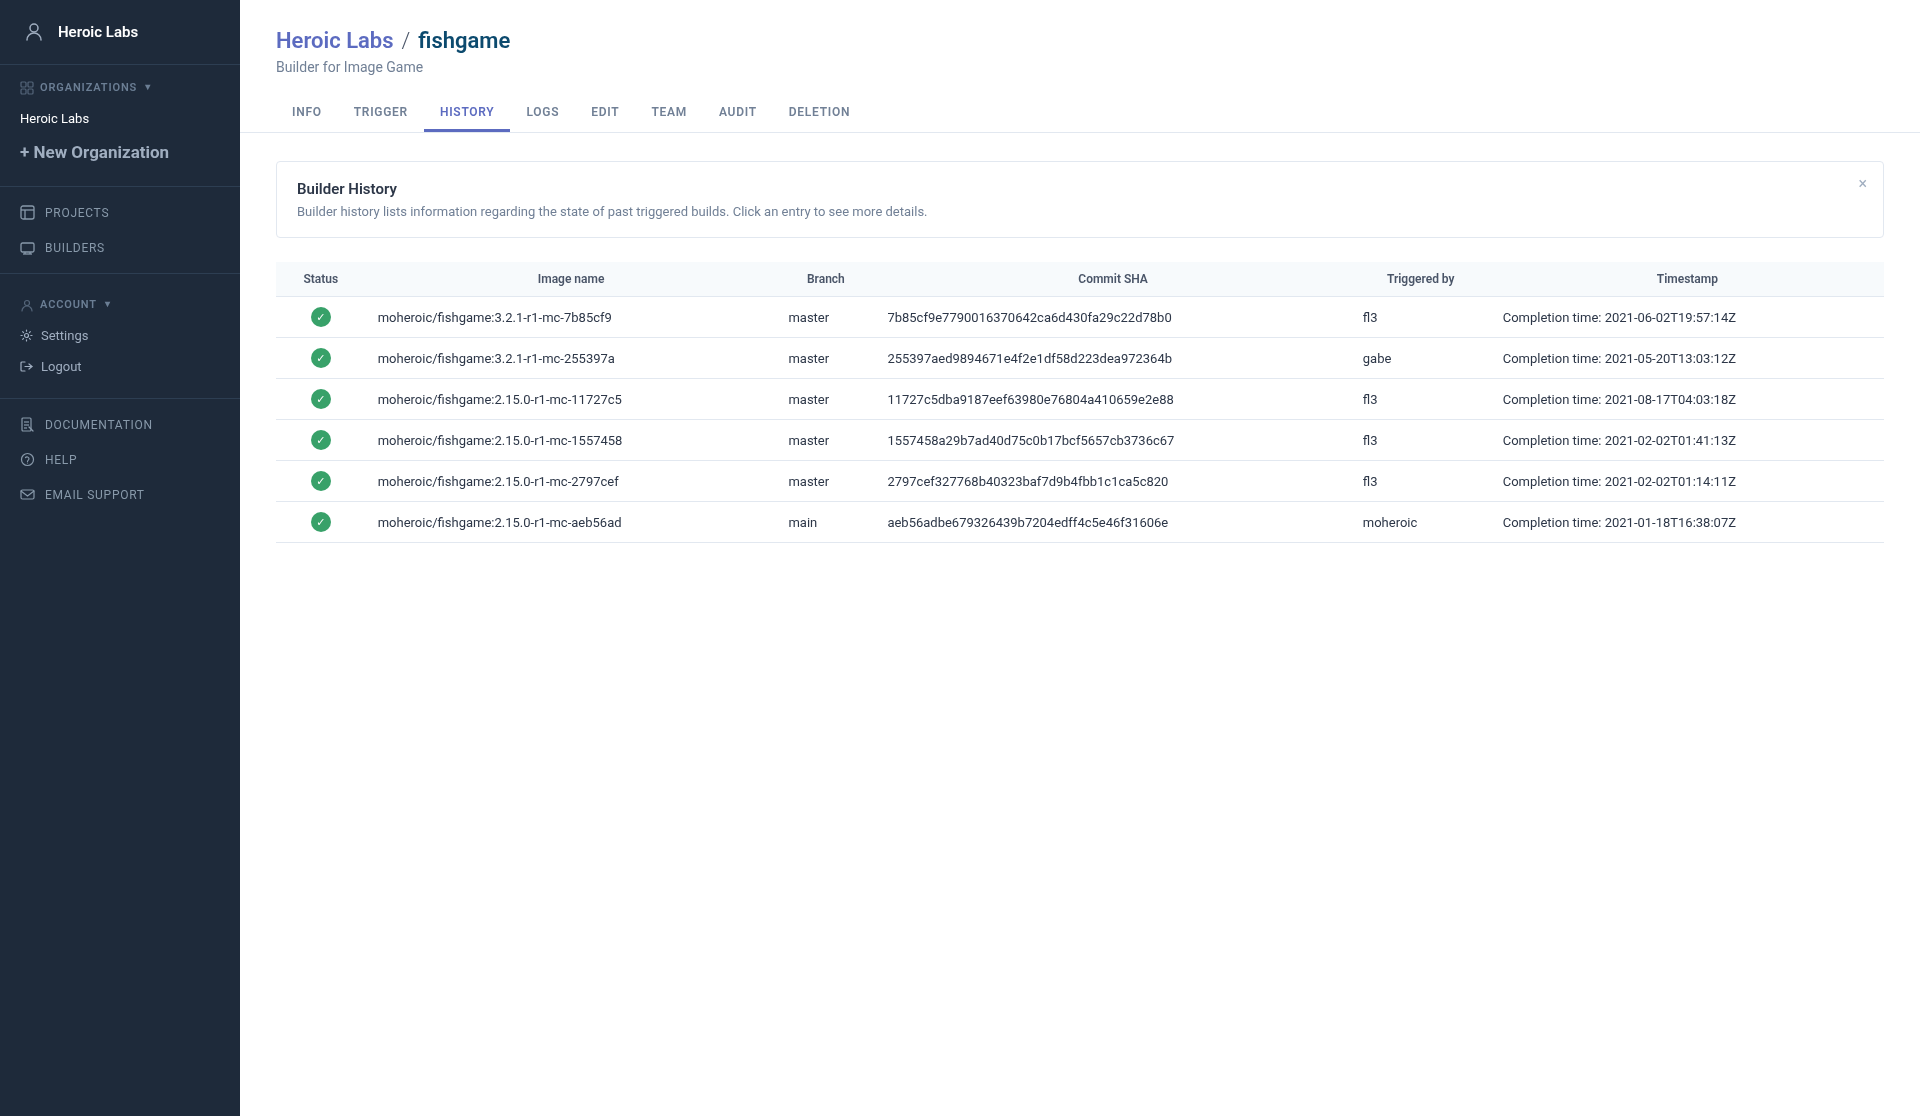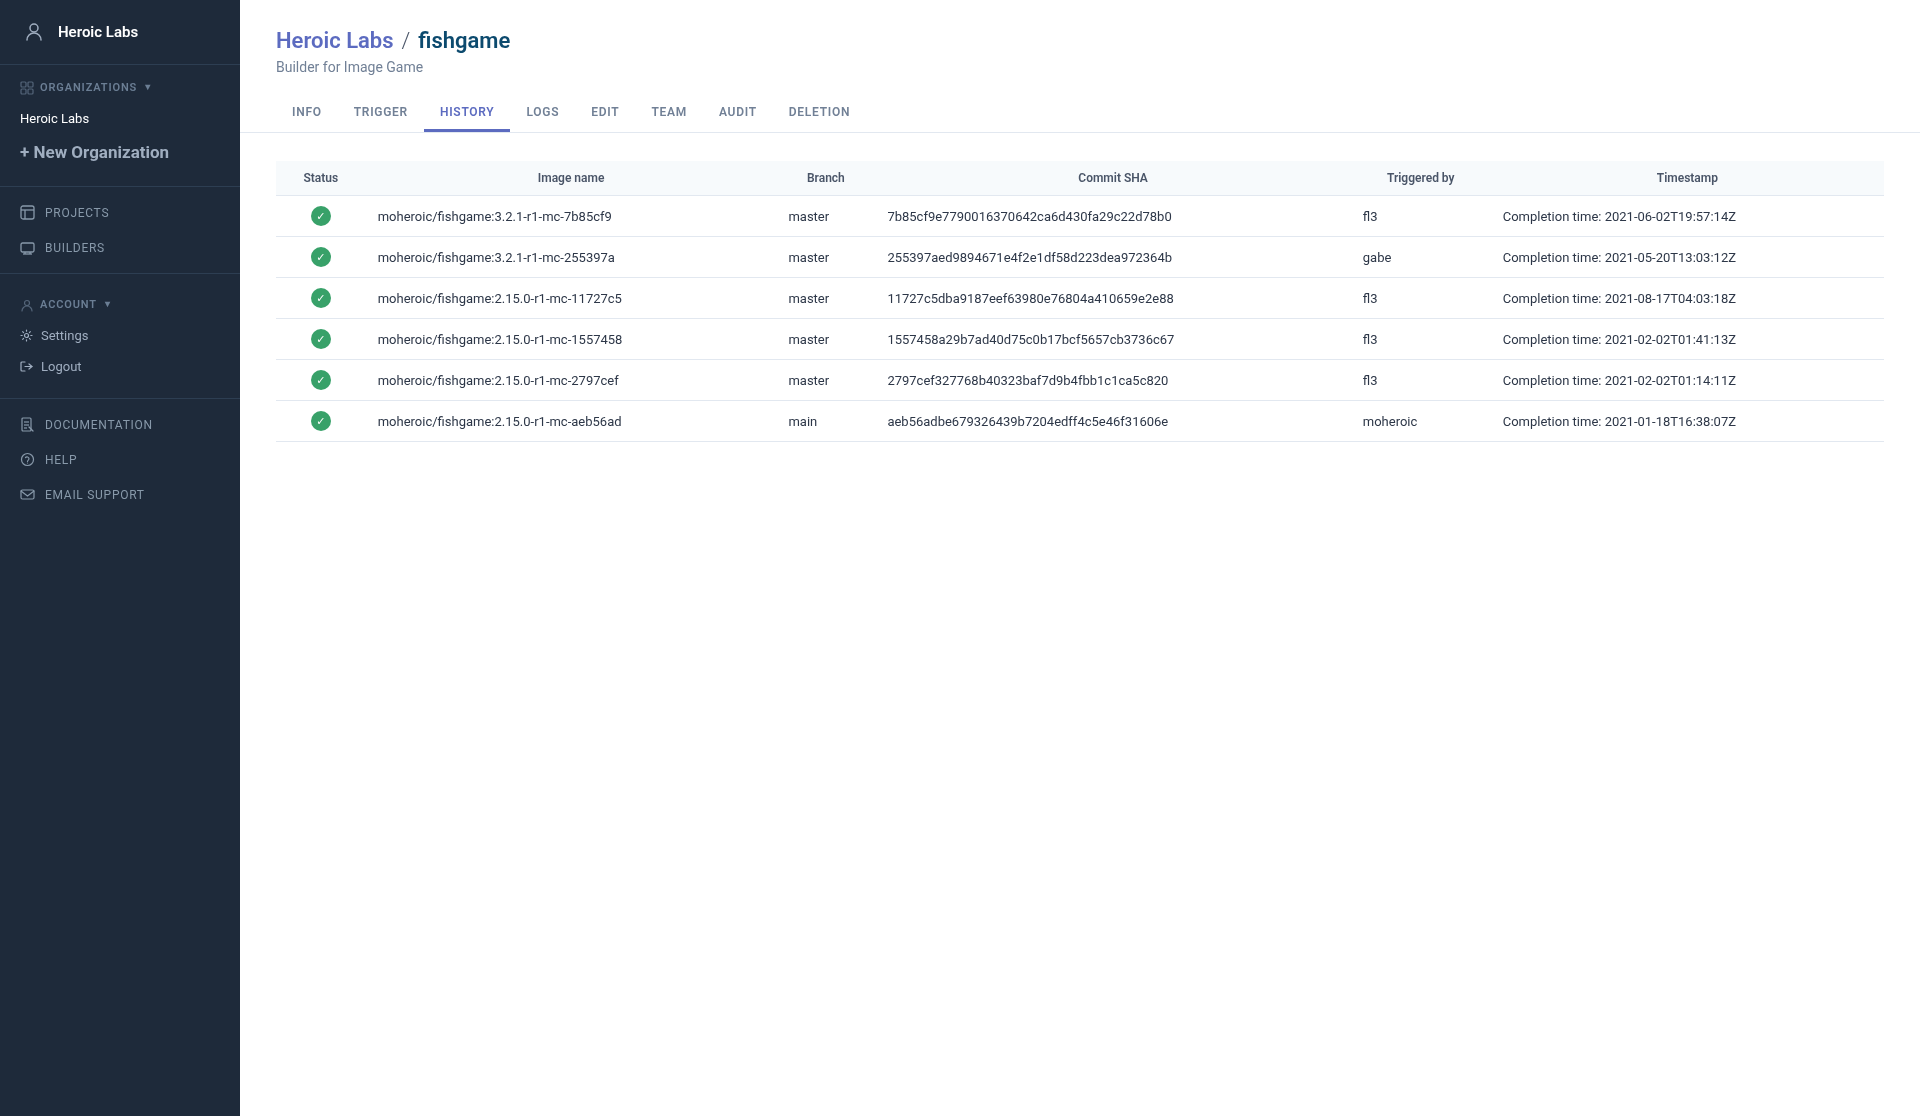--- a/index.html
+++ b/index.html
@@ -369,20 +369,25 @@
         <div class="tab active">HISTORY</div>
         <div class="tab">LOGS</div>
         <div class="tab">EDIT</div>
         <div class="tab">TEAM</div>
         <div class="tab">AUDIT</div>
         <div class="tab">DELETION</div>
       </div>
   </div>
 
   <div class="content">
+    <div class="info-box">
+      <div class="info-box-title">Builder History</div>
+      <div class="info-box-desc">Builder history lists information regarding the state of past triggered builds. Click an entry to see more details.</div>
+      <span class="info-box-close">×</span>
+    </div>
 
     <table class="history-table">
       <thead>
         <tr>
 
         <th>Status</th>
             <th>Image name</th>
             <th>Branch</th>
             <th>Commit SHA</th>
             <th>Triggered by</th>

